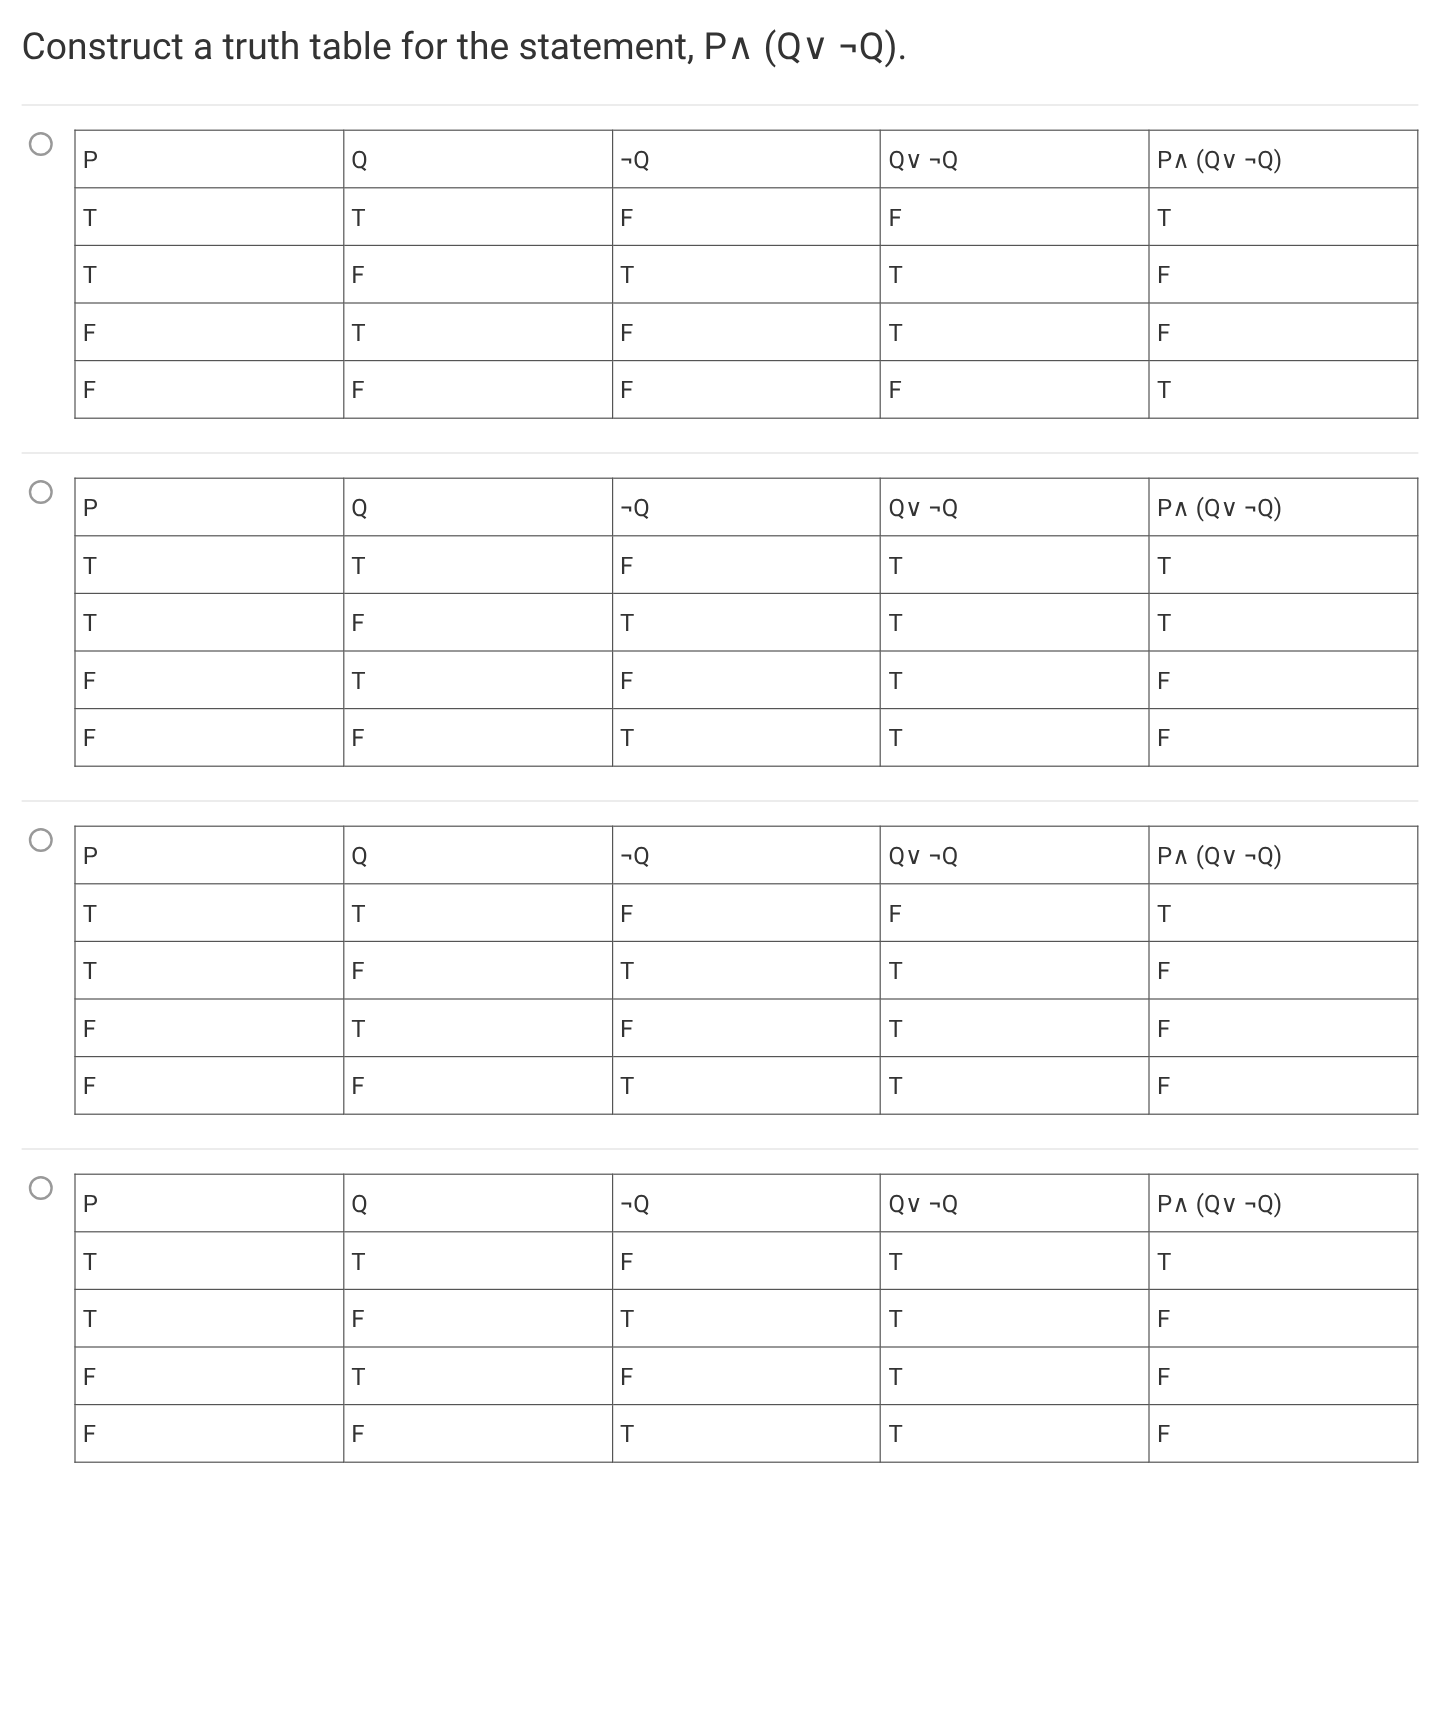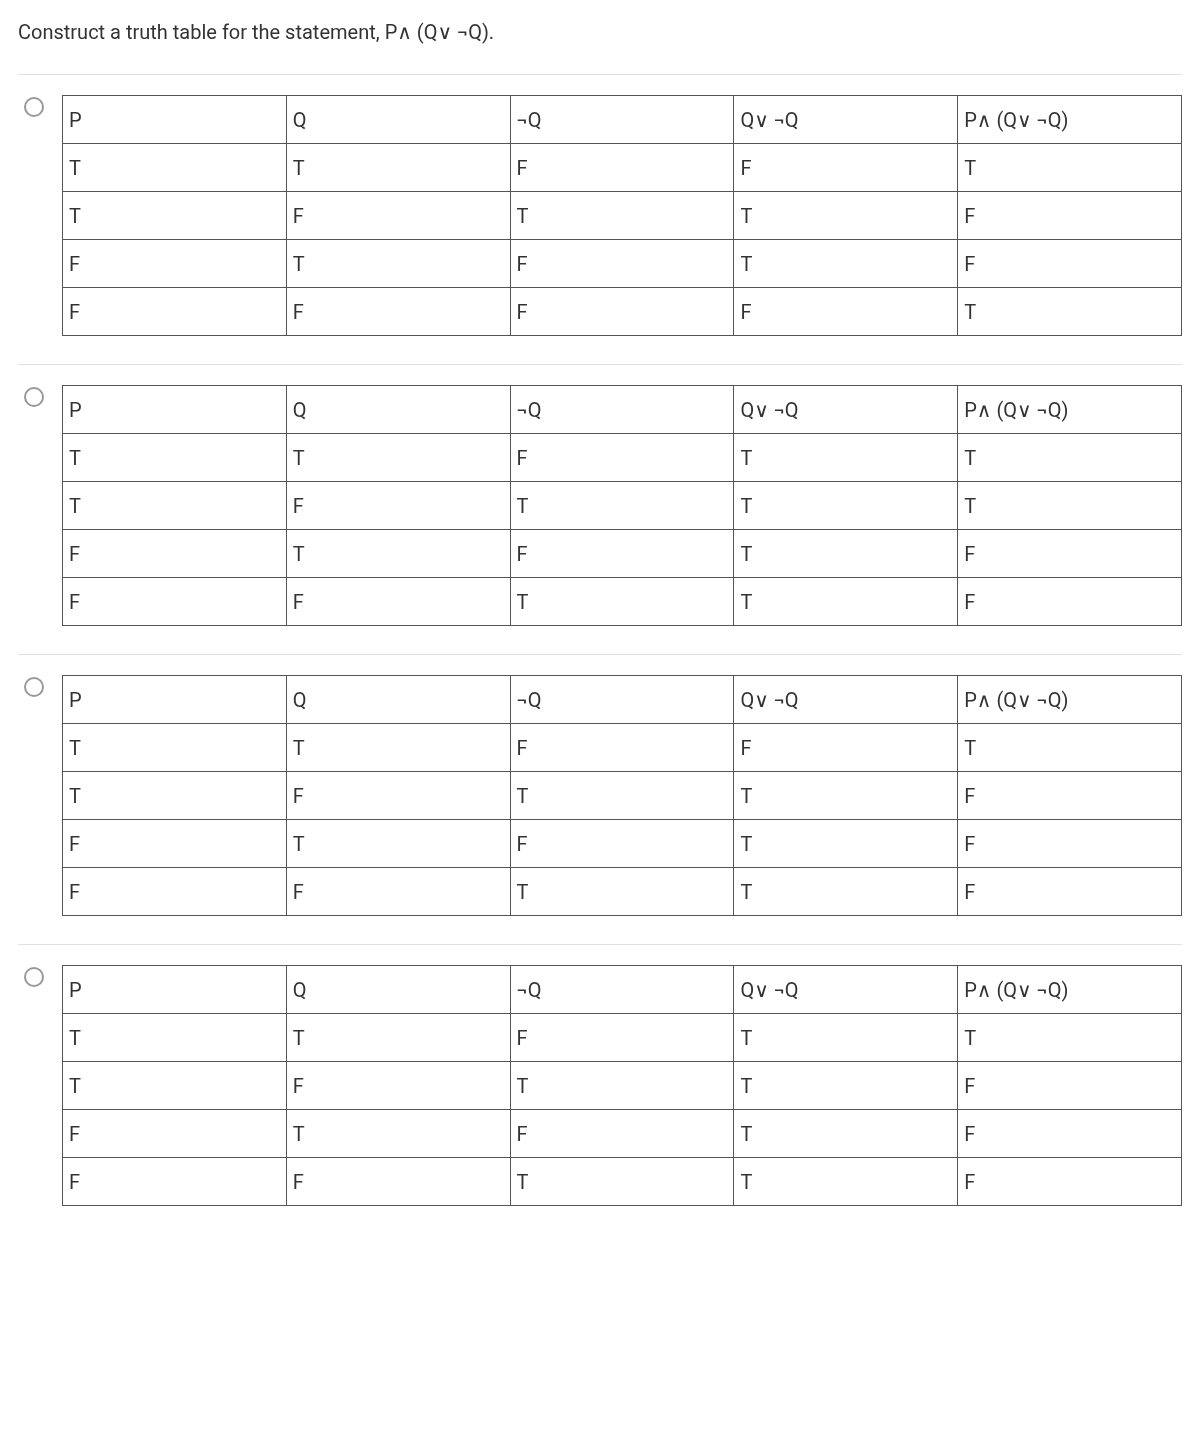--- a/index.html
+++ b/index.html
@@ -9,21 +9,21 @@
     }
     body {
       font-family: -apple-system, BlinkMacSystemFont, "Segoe UI", Roboto, "Helvetica Neue", Arial, sans-serif;
       background: #fff;
       color: #333;
       padding: 20px 18px;
       font-size: 20px;
       width: 1200px;
     }
     .question {
-      font-size: 20px;
+      font-size: 31px;
       color: #333;
       margin-bottom: 30px;
       font-weight: 400;
     }
     .options-divider {
       border: none;
       border-top: 1px solid #e0e0e0;
       margin: 0;
     }
     .option-block {

